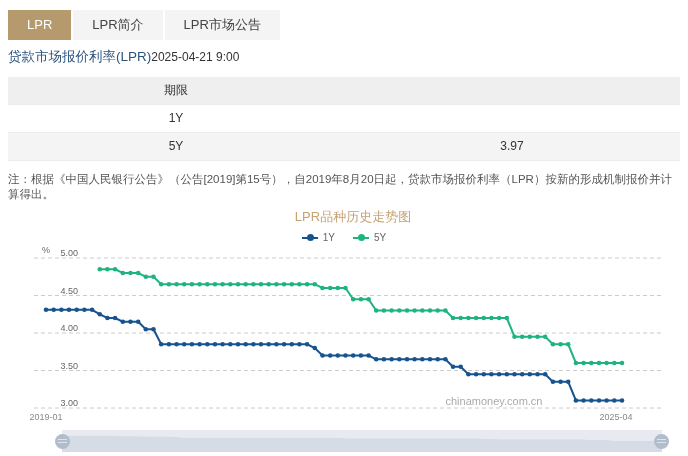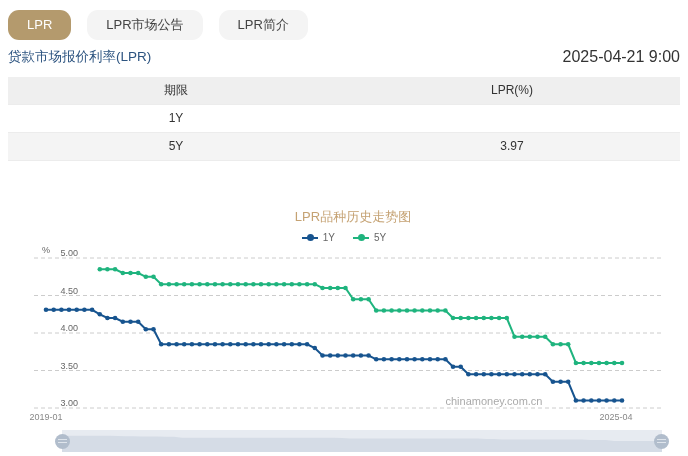--- a/index.html
+++ b/index.html
@@ -1,27 +1,27 @@
 <!DOCTYPE html>
 <html><head>
 <meta charset="utf-8">
 <style>
   html,body{margin:0;padding:0;background:#fff;}
   .page{position:relative;width:688px;height:456px;background:#fff;overflow:hidden;
         font-family:"Liberation Sans",sans-serif;color:#333;}
   
   .tabs{position:absolute;top:10px;left:8px;display:flex;height:30px;}
   .tab{background:#f4f4f4;color:#444;font-size:13px;line-height:30px;padding:0 19px;
-       margin-right:16px;white-space:nowrap;cursor:pointer;border-radius:11px;}
+       margin-right:2px;white-space:nowrap;cursor:pointer;}
   .tab.active{background:#b49a6d;color:#fff;}
   
   .header-row{position:absolute;top:46px;left:8px;right:8px;display:flex;
-              justify-content:space-between;align-items:center;height:22px;}
+              align-items:center;height:22px;}
   .page-title{color:#2d5480;font-size:13.5px;}
-  .datetime{color:#333;font-size:16px;}
+  .datetime{color:#333;font-size:12px;}
   
   .rate-table{position:absolute;top:77px;left:8px;right:8px;font-size:12px;}
   .trow{display:flex;height:27px;line-height:27px;background:#fff;border-bottom:1px solid #ececec;}
   .trow.thead{background:#efefef;color:#333;}
   .trow.alt{background:#f4f4f4;}
   .tcell{width:50%;text-align:center;}
   
   .note{position:absolute;top:172px;left:8px;right:8px;font-size:11.5px;color:#555;}
   
   .chart-title{position:absolute;top:208px;left:9px;width:100%;text-align:center;
@@ -43,43 +43,43 @@
   .handle i{position:absolute;left:3px;right:3px;height:1px;background:#dfe5ec;}
   .handle i:nth-child(1){top:5px;} .handle i:nth-child(2){top:8px;}
 </style>
 </head>
 <body>
 
 <div class="page">
 
   <div class="tabs">
     <div class="tab active">LPR</div>
+    <div class="tab">LPR简介</div>
     <div class="tab">LPR市场公告</div>
-    <div class="tab">LPR简介</div>
   </div>
 
   <div class="header-row">
     <div class="page-title">贷款市场报价利率(LPR)</div>
     <div class="datetime">2025-04-21 9:00</div>
   </div>
 
   <div class="rate-table">
     <div class="trow thead">
       <div class="tcell">期限</div>
-      <div class="tcell">LPR(%)</div>
     </div>
     <div class="trow">
       <div class="tcell">1Y</div>
     </div>
     <div class="trow alt">
       <div class="tcell">5Y</div>
       <div class="tcell">3.97</div>
     </div>
   </div>
 
+  <div class="note">注：根据《中国人民银行公告》（公告[2019]第15号），自2019年8月20日起，贷款市场报价利率（LPR）按新的形成机制报价并计算得出。</div>
 
   <div class="chart-title">LPR品种历史走势图</div>
 
   <div class="legend">
     <div class="legend-item">
       <span class="lmark">
           <i class="lline" style="background: rgb(23, 84, 143);"></i>
           <i class="ldot" style="background: rgb(23, 84, 143);"></i>
         </span>
       <span>1Y</span>

